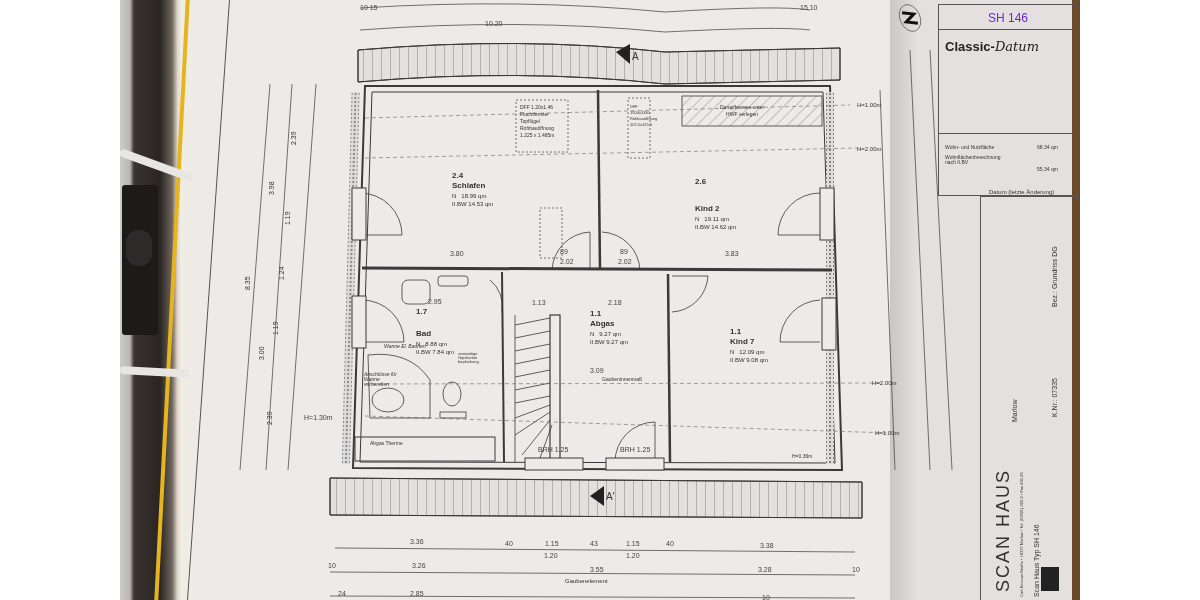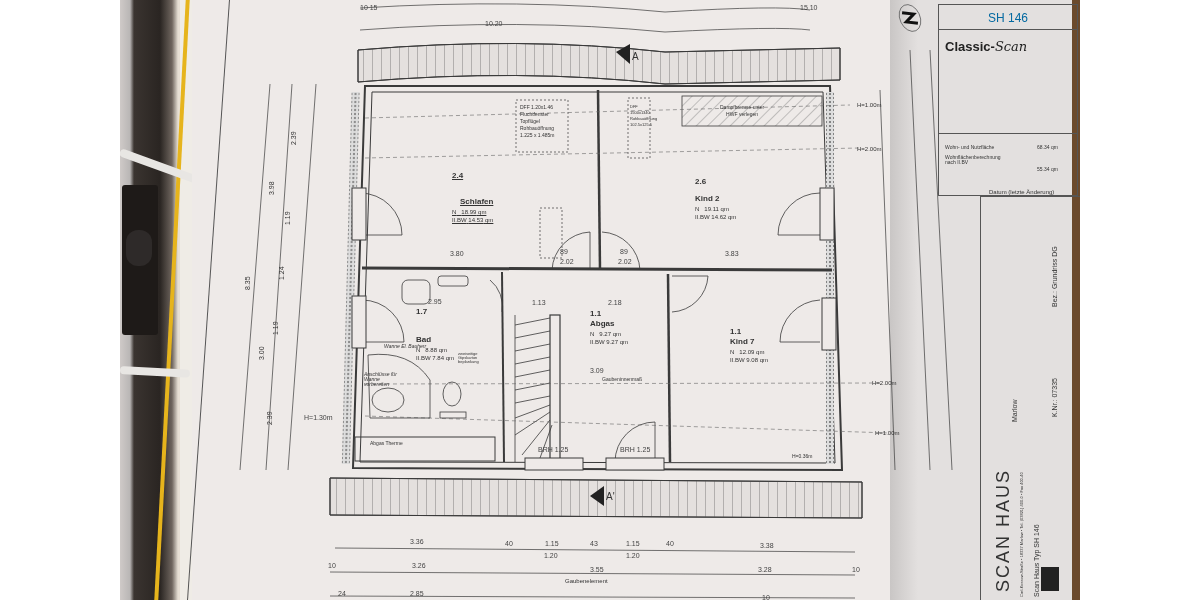--- a/index.html
+++ b/index.html
@@ -15,21 +15,21 @@
   .sheet-edge{position:absolute;left:88px;top:0;width:1px;height:600px;background:#555;transform:skewX(-4deg);}
   .right-sheet{position:absolute;left:770px;top:0;width:190px;height:600px;background:#e3e0df;}
   .right-shadow{position:absolute;left:770px;top:0;width:28px;height:600px;background:linear-gradient(90deg,#c9c6c5,#e3e0df);}
   .wood{position:absolute;right:0;top:0;width:8px;height:600px;background:#6b4a2c;}
   .plan{position:absolute;left:0;top:0;width:960px;height:600px;}
   .txt{position:absolute;color:#333;font-size:7px;white-space:nowrap;line-height:1;}
   .room-num{font-size:8px;font-weight:bold;}
   .room-name{font-size:8px;font-weight:bold;}
   .dim{font-size:7px;color:#444;}
   .tb{position:absolute;border:1px solid #555;}
-  .tb-title{position:absolute;left:0;right:0;top:6px;text-align:center;font-size:12px;color:#0369a1;}
+  .tb-title{position:absolute;left:0;right:0;top:6px;text-align:center;font-size:12px;color:#6d28d9;}
   .classic{position:absolute;left:6px;top:34px;font-size:13px;font-weight:bold;color:#222;}
   .classic i{font-family:"DejaVu Serif",serif;font-weight:normal;font-style:italic;}
   .vert{position:absolute;transform:rotate(-90deg);transform-origin:left top;white-space:nowrap;color:#333;}
 </style>
 </head>
 <body>
 
 <div class="photo">
 
   <div class="binder"></div>
@@ -184,43 +184,43 @@
     <div>DFF</div>
     <div>1500x1340</div>
     <div>Rohbauöffnung</div>
     <div>102.5x125.5</div>
   </div>
   <div class="txt" style="left:600px;top:104px;font-size:5px;line-height:7px;text-align:center;">
     <div>Dampfbremse unter</div>
     <div>HWF verlegen</div>
   </div>
 
-  <div class="txt" style="left:332px;top:172px;text-decoration:underline;">
+  <div class="txt" style="left:332px;top:172px;">
     <div class="room-num">2.4</div>
-    <div class="room-name" style="margin-top:18px;text-align:right;">Schlafen</div>
+    <div class="room-name" style="margin-top:2px;">Schlafen</div>
     <div style="margin-top:3px;font-size:6px;"><span>N</span>&nbsp;&nbsp;&nbsp;<span>18.99</span> <span>qm</span></div>
     <div style="margin-top:2px;font-size:6px;"><span>II.BW</span>&nbsp;<span>14.53</span> <span>qm</span></div>
   </div>
   <span class="txt dim" style="left:330px;top:250px;">3.80</span>
   <span class="txt dim" style="left:440px;top:248px;">89</span>
   <span class="txt dim" style="left:440px;top:258px;">2.02</span>
 
   <div class="txt" style="left:575px;top:178px;">
     <div class="room-num">2.6</div>
-    <div class="room-name" style="margin-top:9px;">Kind 2</div>
+    <div class="room-name" style="margin-top:19px;">Kind 2</div>
     <div style="margin-top:3px;font-size:6px;"><span>N</span>&nbsp;&nbsp;&nbsp;<span>19.11</span> <span>qm</span></div>
     <div style="margin-top:2px;font-size:6px;"><span>II.BW</span>&nbsp;<span>14.62</span> <span>qm</span></div>
   </div>
   <span class="txt dim" style="left:605px;top:250px;">3.83</span>
   <span class="txt dim" style="left:500px;top:248px;">89</span>
   <span class="txt dim" style="left:498px;top:258px;">2.02</span>
 
   <div class="txt" style="left:296px;top:308px;">
     <div class="room-num">1.7</div>
-    <div class="room-name" style="margin-top:20px;">Bad</div>
+    <div class="room-name" style="margin-top:14px;">Bad</div>
     <div style="margin-top:3px;font-size:6px;"><span>N</span>&nbsp;&nbsp;&nbsp;<span>8.88</span> <span>qm</span></div>
     <div style="margin-top:2px;font-size:6px;"><span>II.BW</span>&nbsp;<span>7.84</span> <span>qm</span></div>
   </div>
   <span class="txt dim" style="left:308px;top:298px;">2.95</span>
   <span class="txt" style="left:264px;top:344px;font-size:5px;font-style:italic;">Wanne El. Bauherr</span>
   <span class="txt" style="left:244px;top:372px;font-size:5px;font-style:italic;width:36px;white-space:normal;">Anschlüsse für Wanne vorbereiten</span>
   <span class="txt" style="left:338px;top:352px;font-size:4px;width:40px;white-space:normal;">zweiseitige Gipskarton beplankung</span>
   <span class="txt" style="left:250px;top:441px;font-size:5px;">Abgas Therme</span>
   <span class="txt dim" style="left:184px;top:414px;">H=1.30m</span>
 
@@ -274,21 +274,21 @@
   <span class="txt dim" style="left:638px;top:566px;">3.28</span>
   <span class="txt dim" style="left:732px;top:566px;">10</span>
   <span class="txt" style="left:445px;top:578px;font-size:6px;">Gaubenelement</span>
   <span class="txt dim" style="left:218px;top:590px;">24</span>
   <span class="txt dim" style="left:290px;top:590px;">2.85</span>
   <span class="txt dim" style="left:642px;top:594px;">10</span>
 
   <div class="tb" style="left:818px;top:4px;width:138px;height:190px;">
     <div class="tb-title">SH 146</div>
     <div style="position:absolute;left:0;right:0;top:24px;border-top:1px solid #555;"></div>
-    <div class="classic"><span>Classic-</span><i>Scan</i></div>
+    <div class="classic"><span>Classic-</span><i>Datum</i></div>
     <div style="position:absolute;left:0;right:0;top:128px;border-top:1px solid #555;"></div>
     <div class="txt" style="left:6px;top:140px;font-size:5px;">Wohn- und Nutzfläche</div>
     <div class="txt" style="left:98px;top:140px;font-size:5px;">68.34 qm</div>
     <div class="txt" style="left:6px;top:150px;font-size:5px;width:60px;white-space:normal;">Wohnflächenberechnung nach II.BV</div>
     <div class="txt" style="left:98px;top:162px;font-size:5px;">55.34 qm</div>
     <div class="txt" style="left:50px;top:184px;font-size:6px;">Datum (letzte Änderung)</div>
   </div>
   <div class="tb" style="left:860px;top:196px;width:100px;height:404px;border-right:none;border-bottom:none;">
     <span class="vert" style="left:12px;top:395px;font-size:18px;letter-spacing:2px;">SCAN HAUS</span>
     <span class="vert" style="left:30px;top:225px;font-size:7px;">Marlow</span>

